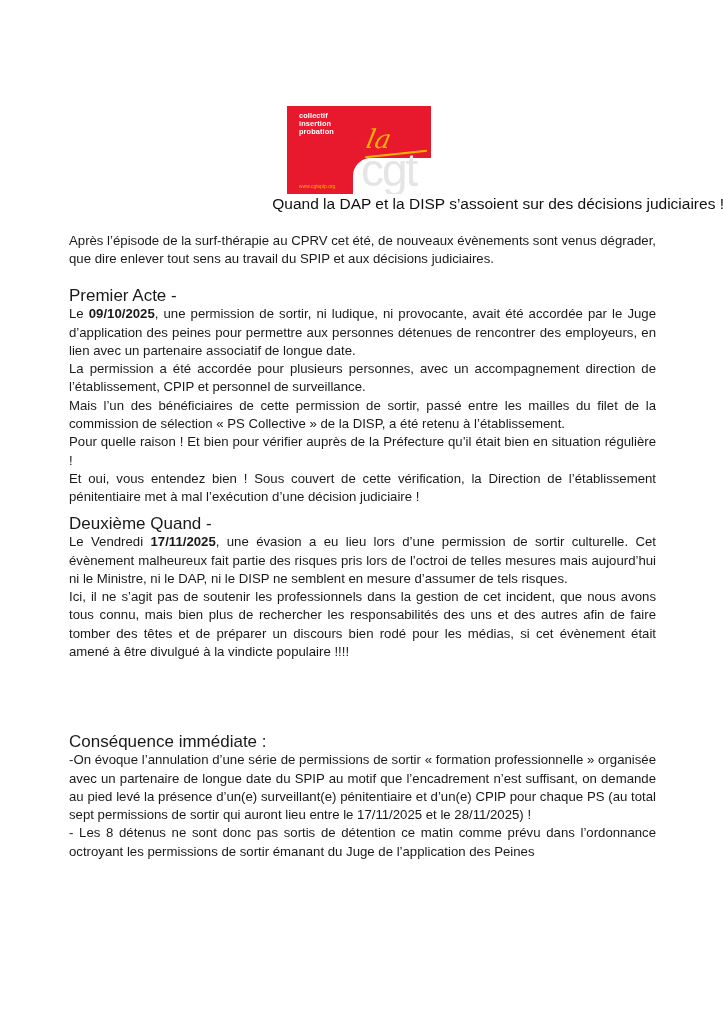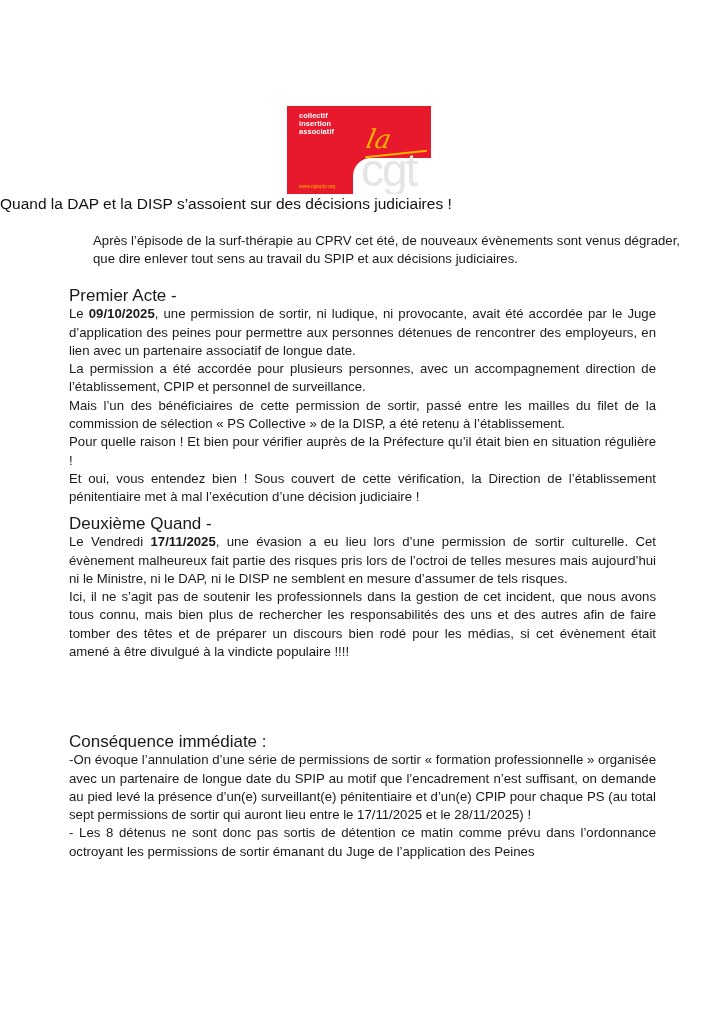--- a/index.html
+++ b/index.html
@@ -4,46 +4,46 @@
 <style>
   html, body { margin: 0; padding: 0; background: #ffffff; }
   body { width: 724px; height: 1024px; position: relative; overflow: hidden; font-family: "Liberation Sans", sans-serif; color: #111; }
   .logo { position: absolute; left: 287px; top: 86px; width: 144px; height: 88px; background: #e8192c; overflow: hidden; margin-top: 20px; }
   .logo .l1 { position: absolute; left: 12px; top: 6px; color: #fff; font-weight: bold; font-size: 7.4px; line-height: 8px; letter-spacing: 0.1px; }
   .logo .la { position: absolute; left: 80px; top: 20px; color: #f6b400; font-family: "DejaVu Serif", serif; font-style: italic; font-size: 26px; line-height: 26px; transform: skewX(-12deg); }
   .logo .laline { position: absolute; left: 78px; top: 47px; width: 62px; height: 2px; background: #f6b400; transform: rotate(-6deg); }
   .logo .cgtbg { position: absolute; left: 66px; top: 52px; width: 80px; height: 40px; background: #fff; border-top-left-radius: 18px; }
   .logo .cgt { position: absolute; left: 74px; top: 41px; color: #e5e5e5; font-weight: normal; font-size: 46px; line-height: 46px; letter-spacing: -2px; }
   .logo .url { position: absolute; left: 12px; top: 77px; color: #f6b400; font-size: 5px; line-height: 6px; }
-  .title { position: absolute; left: 0; width: 724px; top: 194px; text-align: left; font-size: 15.5px; line-height: 20px; color: #111; }
+  .title { position: absolute; left: 0; width: 724px; top: 194px; text-align: right; font-size: 15.5px; line-height: 20px; color: #111; }
   .body { position: absolute; left: 69px; width: 587px; font-size: 13.2px; line-height: 18.3px; text-align: justify; color: #1a1a1a; }
   .body p { margin: 0; }
   .body .last { text-align-last: left; }
   .heading { font-weight: normal; font-size: 17px; }
   .bold { font-weight: bold; }
 </style>
 </head>
 <body>
 
 <div class="logo">
   <div class="l1">
     <div>collectif</div>
     <div>insertion</div>
-    <div>associatif</div>
+    <div>probation</div>
   </div>
   <div class="la">la</div>
   <div class="laline"></div>
   <div class="cgtbg"></div>
   <div class="cgt">cgt</div>
   <div class="url">www.cgtspip.org</div>
 </div>
 
 <div class="title">Quand la DAP et la DISP s’assoient sur des décisions judiciaires !</div>
 
-<div class="body" style="top:232px;margin-left:24px;">
+<div class="body" style="top:232px;">
   <p class="last">Après l’épisode de la surf-thérapie au CPRV cet été, de nouveaux évènements sont venus dégrader, que dire enlever tout sens au travail du SPIP et aux décisions judiciaires.</p>
 </div>
 
 <div class="body" style="top:287px;">
   <p class="heading">Premier Acte -</p>
   <p class="last"><span>Le </span><span class="bold">09/10/2025</span><span>, une permission de sortir, ni ludique, ni provocante, avait été accordée par le Juge d’application des peines pour permettre aux personnes détenues de rencontrer des employeurs, en lien avec un partenaire associatif de longue date.</span></p>
   <p class="last">La permission a été accordée pour plusieurs personnes, avec un accompagnement direction de l’établissement, CPIP et personnel de surveillance.</p>
   <p class="last">Mais l’un des bénéficiaires de cette permission de sortir, passé entre les mailles du filet de la commission de sélection « PS Collective » de la DISP, a été retenu à l’établissement.</p>
   <p class="last">Pour quelle raison ! Et bien pour vérifier auprès de la Préfecture qu’il était bien en situation régulière !</p>
   <p class="last">Et oui, vous entendez bien ! Sous couvert de cette vérification, la Direction de l’établissement pénitentiaire met à mal l’exécution d’une décision judiciaire !</p>

